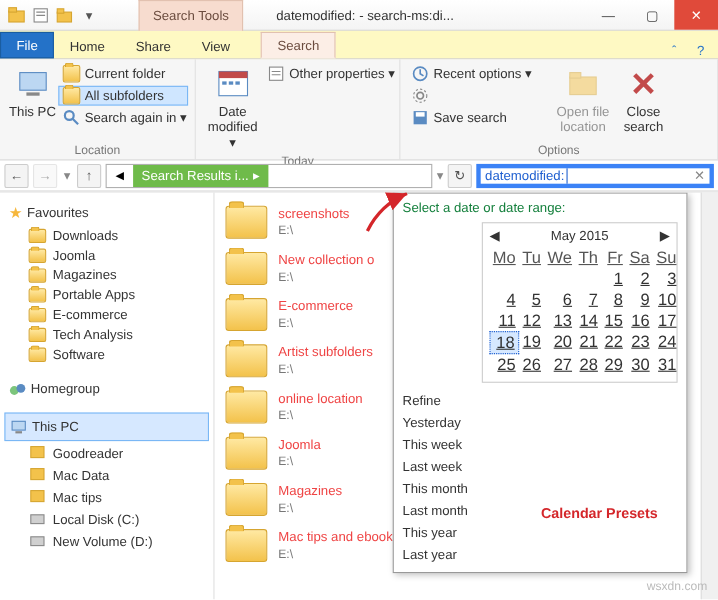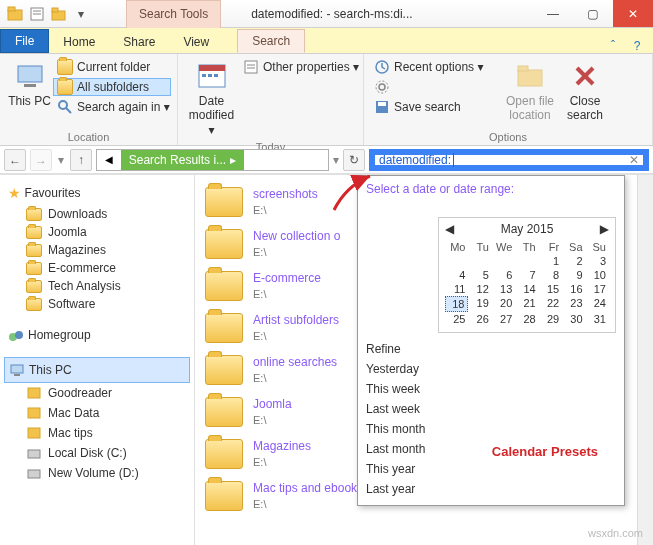--- a/index.html
+++ b/index.html
@@ -35,50 +35,50 @@
 .smallbtn { display: flex; align-items: center; gap: 4px; padding: 1px 4px; color: #333; white-space: nowrap; }
 .smallbtn .smicon { width: 16px; height: 16px; flex-shrink: 0; }
 .smallbtn.selected { background: #cfe6ff; border: 1px solid #7ab7f5; padding: 0 3px; }
 
 
 .navrow { height: 28px; background: #fff; display: flex; align-items: center; gap: 4px; padding: 2px 4px; border-bottom: 1px solid #e0e0e0; }
 .navbtn { width: 22px; height: 22px; border: 1px solid #ccc; border-radius: 2px; display: flex; align-items: center; justify-content: center; color: #555; background: #f4f4f4; }
 .breadcrumb { flex: 1; height: 22px; border: 1px solid #b0b0b0; display: flex; align-items: center; background: #fff; overflow: hidden; }
 .crumb { padding: 0 8px; height: 100%; display: flex; align-items: center; gap: 4px; }
 .crumb.green { background: #6fbb4a; color: #fff; }
-.searchbox { width: 280px; height: 22px; border: 6px solid #3b82f6; display: flex; align-items: center; padding: 0 4px; position: relative; }
+.searchbox { width: 216px; height: 22px; border: 4px solid #3b82f6; display: flex; align-items: center; padding: 0 4px; position: relative; }
 .searchbox .val { color: #2060d0; }
 .searchbox .caret { width: 1px; height: 14px; background: #2060d0; margin-left: 2px; animation: blink 1s infinite; }
 @keyframes blink { 50% { opacity: 0; } }
 .searchbox .xbtn { position: absolute; right: 4px; color: #888; }
 
 
 .main { position: absolute; top: 174px; bottom: 0; left: 0; right: 0; display: flex; border-top: 1px solid #e0e0e0; }
 .sidebar { width: 195px; border-right: 1px solid #e0e0e0; padding: 6px 4px; overflow: hidden; }
 .treehdr { display: flex; align-items: center; gap: 4px; padding: 4px 4px; color: #333; }
-.treeitem { display: flex; align-items: center; gap: 6px; padding: 2px 4px 2px 22px; color: #333; }
+.treeitem { display: flex; align-items: flex-end; gap: 6px; padding: 2px 4px 2px 22px; color: #333; }
 .folder-icon { width: 16px; height: 13px; background: linear-gradient(#ffe9a3,#f3c24b); border: 1px solid #d6a530; border-radius: 2px; position: relative; }
 .folder-icon::before { content:""; position:absolute; top:-3px; left:1px; width:6px; height:3px; background:#f3c24b; border:1px solid #d6a530; border-bottom:none; border-radius:2px 2px 0 0;}
 .star-icon { color: #f6b73c; font-size: 14px; }
 .content { flex: 1; position: relative; overflow: hidden; }
 .filelist { padding: 6px 2px; }
 .fileitem { display: flex; align-items: center; gap: 10px; padding: 6px 8px; }
 .bigfolder { width: 38px; height: 30px; background: linear-gradient(#ffe9a3,#f3c24b); border: 1px solid #d6a530; border-radius: 3px; position: relative; flex-shrink:0;}
 .bigfolder::before { content:""; position:absolute; top:-5px; left:2px; width:12px; height:5px; background:#f3c24b; border:1px solid #d6a530; border-bottom:none; border-radius:3px 3px 0 0;}
 .fileinfo { display: flex; flex-direction: column; line-height: 1.3; }
-.fname { color: #8b5cf6; }
+.fname { color: #ef4444; }
 .fpath { color: #777; font-size: 11px; }
 
 
 .dropdown { position: absolute; top: 0; right: 12px; width: 268px; background: #fff; border: 1px solid #999; box-shadow: 2px 2px 6px rgba(0,0,0,0.25); padding: 6px 8px 8px 8px; }
-.dd-title { color: #8b5cf6; margin-bottom: 21px; }
+.dd-title { color: #15803d; margin-bottom: 6px; }
 .cal { border: 1px solid #ccc; width: 178px; margin-left: auto; margin-bottom: 8px; padding: 4px 6px 6px 6px; }
 .cal-head { display: flex; justify-content: space-between; align-items: center; color: #333; margin-bottom: 4px; }
 .cal-grid { display: grid; grid-template-columns: repeat(7, 1fr); gap: 0; text-align: right; }
-.cal-grid span { padding: 1px 3px; color: #333; font-size: 11px; }
+.cal-grid span { padding: 1px 3px; color: #333; font-size: 15px; text-decoration: underline; }
 .cal-grid .dow { color: #555; font-weight: 400; }
 .cal-grid .sel { border: 1px dotted #2060d0; background: #d6e8ff; }
 .presets { display: flex; flex-direction: column; gap: 4px; }
 .preset { color: #333; padding: 1px 0; }
 
 
 .arrow { position: absolute; top: -6px; left: -32px; pointer-events: none; }
 .redlabel { position: absolute; bottom: 46px; right: 26px; color: #d4262a; font-weight: bold; font-size: 13px; pointer-events: none; }
 
 .wm { position: absolute; bottom: 6px; right: 10px; color: #bbb; font-size: 11px; }
@@ -282,20 +282,24 @@
         <div class="treeitem">
           <span class="folder-icon"></span>
           <span>Joomla</span>
         </div>
         <div class="treeitem">
           <span class="folder-icon"></span>
           <span>Magazines</span>
         </div>
         <div class="treeitem">
           <span class="folder-icon"></span>
+          <span>Portable Apps</span>
+        </div>
+        <div class="treeitem">
+          <span class="folder-icon"></span>
           <span>E-commerce</span>
         </div>
         <div class="treeitem">
           <span class="folder-icon"></span>
           <span>Tech Analysis</span>
         </div>
         <div class="treeitem">
           <span class="folder-icon"></span>
           <span>Software</span>
         </div>
@@ -390,21 +394,21 @@
         <div class="fileitem">
           <div class="bigfolder"></div>
           <div class="fileinfo">
             <span class="fname">Artist subfolders</span>
             <span class="fpath">E:\</span>
           </div>
         </div>
         <div class="fileitem">
           <div class="bigfolder"></div>
           <div class="fileinfo">
-            <span class="fname">online searches</span>
+            <span class="fname">online location</span>
             <span class="fpath">E:\</span>
           </div>
         </div>
         <div class="fileitem">
           <div class="bigfolder"></div>
           <div class="fileinfo">
             <span class="fname">Joomla</span>
             <span class="fpath">E:\</span>
           </div>
         </div>

